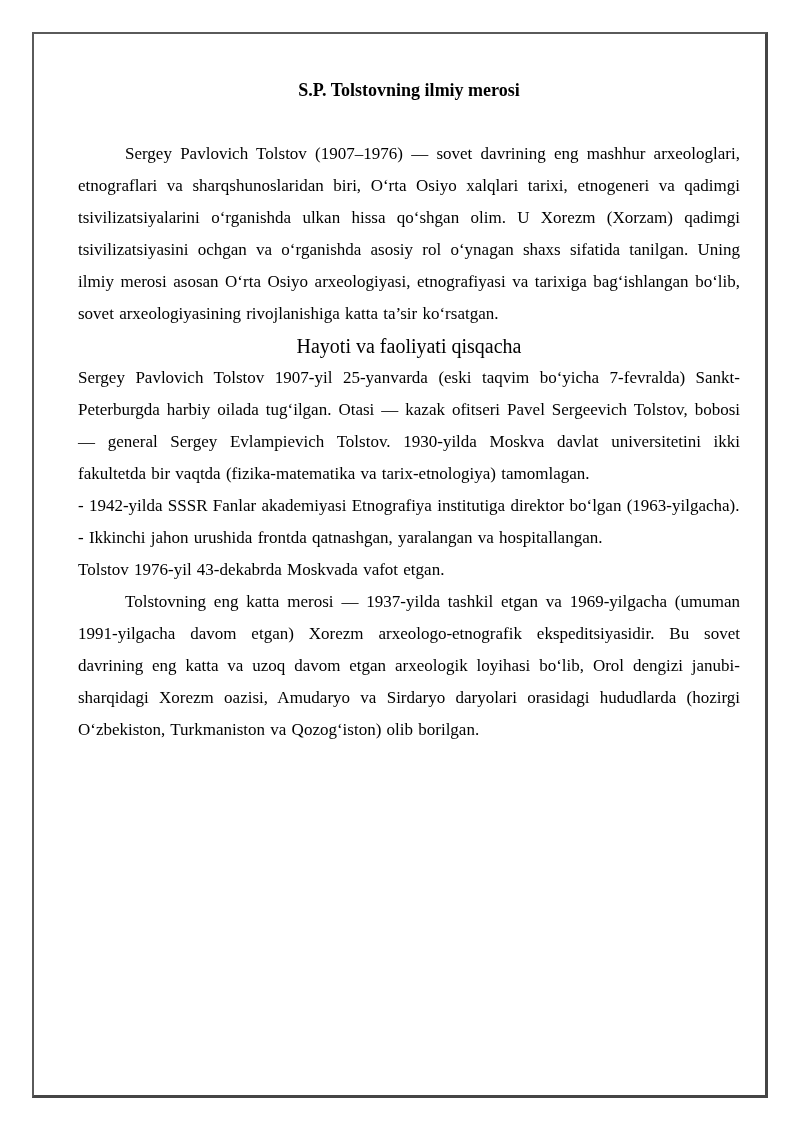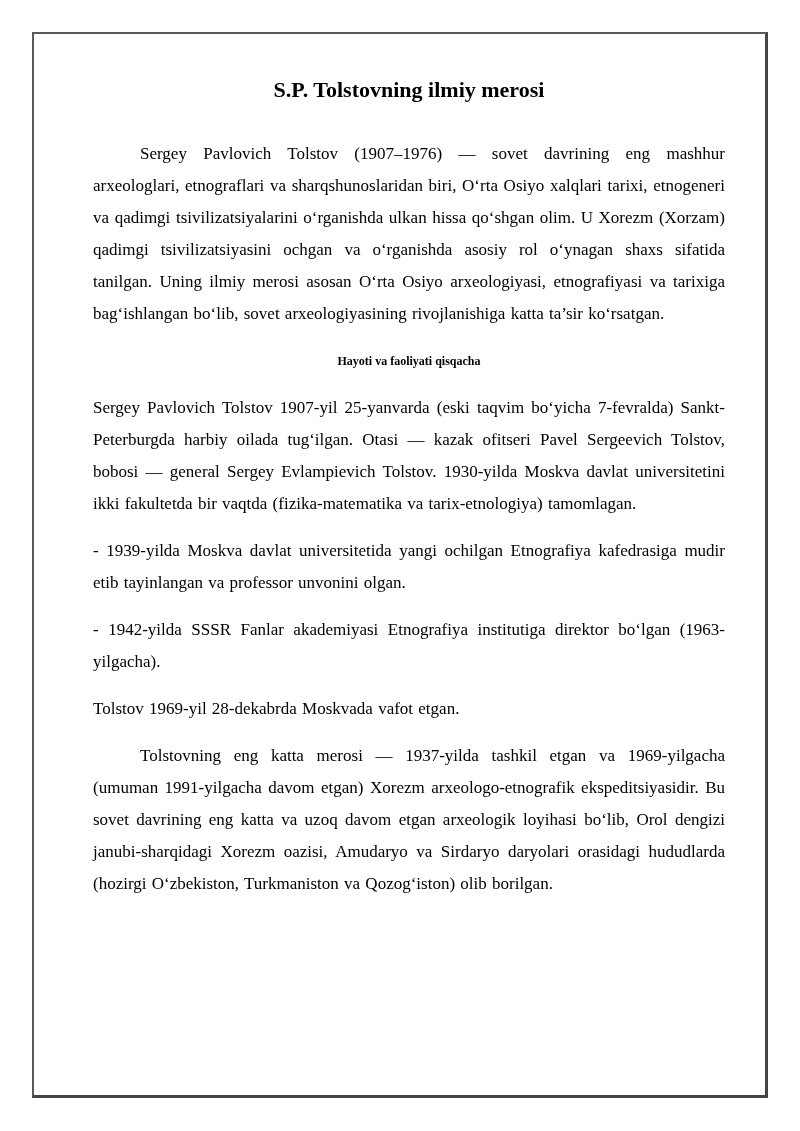--- a/index.html
+++ b/index.html
@@ -26,35 +26,35 @@
     border-left: 2px solid #5a5a5a;
     border-right: 3px solid #454545;
     border-bottom: 3px solid #454545;
   }
   .content {
     padding: 40px 25px 0 44px;
     font-size: 17px;
     line-height: 32px;
   }
   .doc-title {
-    font-size: 22px;
+    font-size: 18px;
     font-weight: bold;
     text-align: center;
     line-height: 32px;
     margin: 0 0 32px 0;
   }
   .section-heading {
-    font-size: 12px;
-    font-weight: bold;
+    font-size: 20px;
+    font-weight: normal;
     text-align: center;
     line-height: 32px;
     margin: 0;
   }
   .para {
-    margin: 15px;
+    margin: 0;
     text-align: justify;
     word-spacing: 1px;
   }
   .para.indent {
     text-indent: 47px;
   }
 </style>
 </head>
 <body>
 
@@ -63,25 +63,25 @@
 
     <h1 class="doc-title">S.P. Tolstovning ilmiy merosi</h1>
 
     <p class="para indent">Sergey Pavlovich Tolstov (1907–1976) — sovet davrining eng mashhur arxeologlari, etnograflari va sharqshunoslaridan biri, O‘rta Osiyo xalqlari tarixi, etnogeneri va qadimgi tsivilizatsiyalarini o‘rganishda ulkan hissa qo‘shgan olim. U Xorezm (Xorzam) qadimgi tsivilizatsiyasini ochgan va o‘rganishda asosiy rol o‘ynagan shaxs sifatida tanilgan. Uning ilmiy merosi asosan O‘rta Osiyo arxeologiyasi, etnografiyasi va tarixiga bag‘ishlangan bo‘lib, sovet arxeologiyasining rivojlanishiga katta ta’sir ko‘rsatgan.</p>
 
     <h2 class="section-heading">Hayoti va faoliyati qisqacha</h2>
 
     <p class="para">Sergey Pavlovich Tolstov 1907-yil 25-yanvarda (eski taqvim bo‘yicha 7-fevralda) Sankt-Peterburgda harbiy oilada tug‘ilgan. Otasi — kazak ofitseri Pavel Sergeevich Tolstov, bobosi — general Sergey Evlampievich Tolstov. 1930-yilda Moskva davlat universitetini ikki fakultetda bir vaqtda (fizika-matematika va tarix-etnologiya) tamomlagan.</p>
 
 
-    <p class="para">- 1939-yilda Moskva davlat universitetida yangi ochilgan Etnografiya kafedrasiga mudir etib tayinlangan va professor unvonini olgan.</p>
 
     <p class="para">- 1942-yilda SSSR Fanlar akademiyasi Etnografiya institutiga direktor bo‘lgan (1963-yilgacha).</p>
 
 
+    <p class="para">- Ikkinchi jahon urushida frontda qatnashgan, yaralangan va hospitallangan.</p>
 
-    <p class="para">Tolstov 1969-yil 28-dekabrda Moskvada vafot etgan.</p>
+    <p class="para">Tolstov 1976-yil 43-dekabrda Moskvada vafot etgan.</p>
 
 
     <p class="para indent">Tolstovning eng katta merosi — 1937-yilda tashkil etgan va 1969-yilgacha (umuman 1991-yilgacha davom etgan) Xorezm arxeologo-etnografik ekspeditsiyasidir. Bu sovet davrining eng katta va uzoq davom etgan arxeologik loyihasi bo‘lib, Orol dengizi janubi-sharqidagi Xorezm oazisi, Amudaryo va Sirdaryo daryolari orasidagi hududlarda (hozirgi O‘zbekiston, Turkmaniston va Qozog‘iston) olib borilgan.</p>
 
   </div>
 </div>
 
 </body></html>

